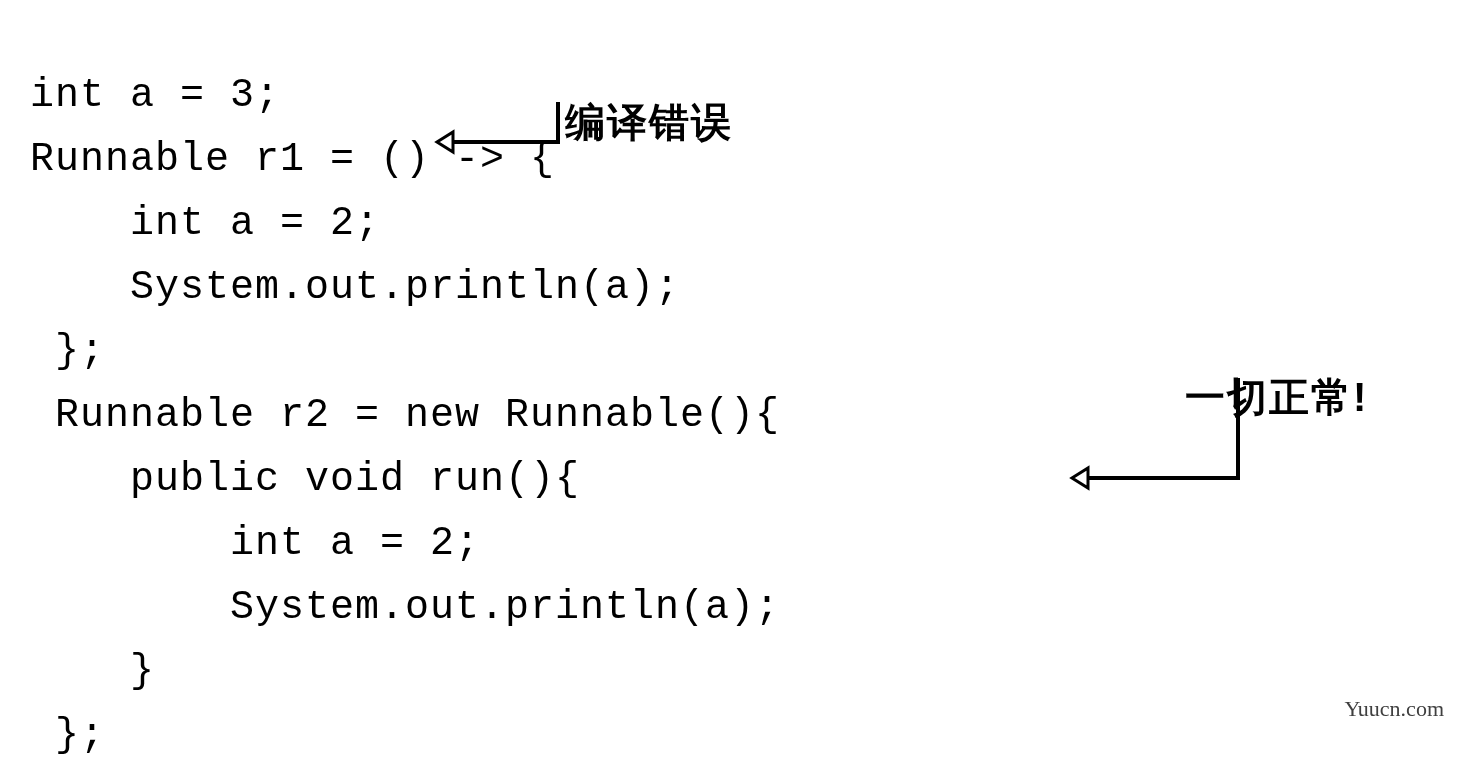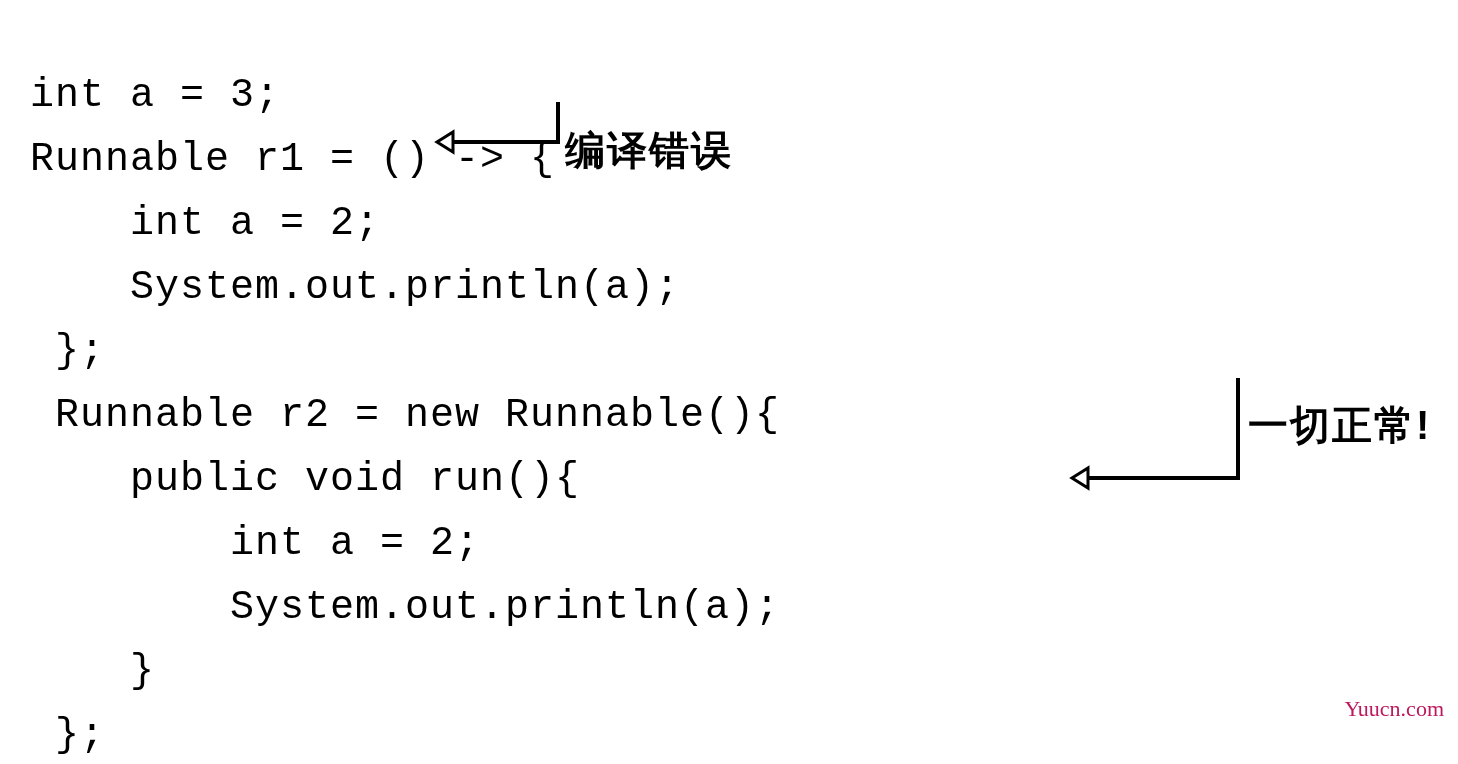--- a/index.html
+++ b/index.html
@@ -21,34 +21,33 @@
       white-space: pre;
       color: #000;
     }
     .annotation {
       position: absolute;
       font-family: "SimHei", "Microsoft YaHei", sans-serif;
       font-size: 40px;
       font-weight: bold;
       color: #000;
       letter-spacing: 2px;
-      margin-top: 28px;
     }
     .arrow {
       position: absolute;
       stroke: #000;
       fill: none;
     }
     .watermark {
       position: absolute;
       right: 14px;
       bottom: 42px;
       font-family: Georgia, "Times New Roman", serif;
       font-size: 22px;
-      color: #be185d;
+      color: #404040;
     }
   </style>
 </head>
 <body>
 
 <div class="code-area">
 <span>int a = 3;</span>
 <span>Runnable r1 = () -&gt; {</span>
 <span>    int a = 2;</span>
 <span>    System.out.println(a);</span>
@@ -61,20 +60,20 @@
 <span> };</span>
 </div>
 
 <div class="annotation" style="left:565px; top:95px;">编译错误</div>
 
 <svg class="arrow" style="left:433px; top:99px;" width="132" height="63">
   <path d="M125 3 L125 43 L18 43" stroke-width="4" stroke="#000" fill="none"></path>
   <polygon points="20,33 20,53 4,43" fill="#fff" stroke="#000" stroke-width="3"></polygon>
 </svg>
 
-<div class="annotation" style="left:1248px; top:370px;">一切正常!</div>
+<div class="annotation" style="left:1185px; top:370px;">一切正常!</div>
 
 <svg class="arrow" style="left:1068px; top:375px;" width="178" height="123">
   <path d="M170 3 L170 103 L18 103" stroke-width="4" stroke="#000" fill="none"></path>
   <polygon points="20,93 20,113 4,103" fill="#fff" stroke="#000" stroke-width="3"></polygon>
 </svg>
 
 <div class="watermark">Yuucn.com</div>
 
 </body></html>

